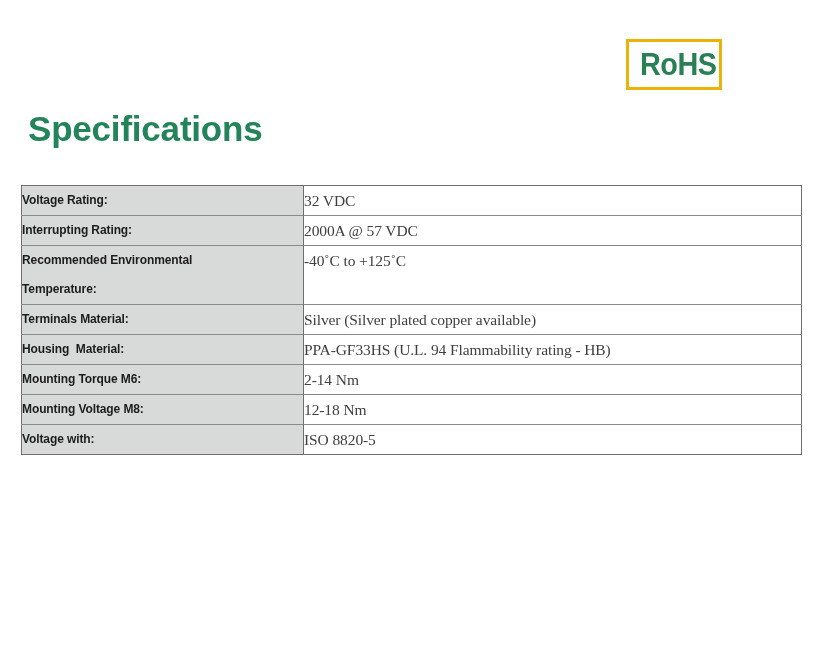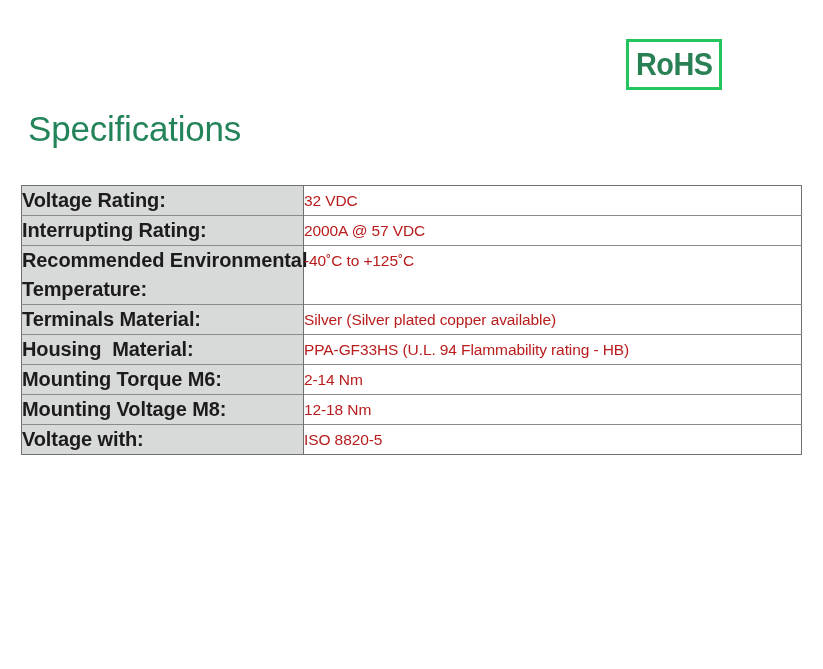--- a/index.html
+++ b/index.html
@@ -15,45 +15,45 @@
     overflow: hidden;
   }
 
   
   #rohs-badge {
     position: absolute;
     left: 626px;
     top: 39px;
     width: 96px;
     height: 51px;
-    border: 3px solid #22c55e;
+    border: 3px solid #eab308;
     box-sizing: border-box;
     display: flex;
     align-items: center;
-    justify-content: center;
+    justify-content: flex-end;
     background: #ffffff;
   }
   #rohs-badge .rohs-text {
     color: #2a8055;
     font-family: "Liberation Sans", sans-serif;
     font-weight: bold;
     font-size: 31px;
     line-height: 1;
     letter-spacing: -0.5px;
     transform: scaleX(0.93);
   }
 
   
   #page-title {
     position: absolute;
     left: 28px;
     top: 108px;
     color: #23845a;
     font-family: "Liberation Sans", sans-serif;
-    font-weight: normal;
+    font-weight: bold;
     font-size: 35px;
     line-height: 42px;
     letter-spacing: -0.2px;
     white-space: nowrap;
   }
 
   
   #spec-table {
     position: absolute;
     left: 21px;
@@ -74,31 +74,31 @@
     vertical-align: top;
     padding: 0;
   }
   .cell-label {
     width: 282px;
     background: #d8d9d9;
     border-right: 1px solid #6f6f6f;
     color: #1c1c1c;
     font-family: "Liberation Sans", sans-serif;
     font-weight: bold;
-    font-size: 20px;
+    font-size: 12px;
     line-height: 29px;
     letter-spacing: -0.1px;
     padding: 7px 0 7px 14px;
     box-sizing: border-box;
     white-space: pre;
   }
   .cell-value {
     background: #ffffff;
-    color: #b91c1c;
-    font-family: Liberation Sans, sans-serif;
+    color: #404040;
+    font-family: Liberation Serif, serif;
     font-weight: normal;
     font-size: 15.5px;
     line-height: 29px;
     letter-spacing: -0.1px;
     padding: 7px 0 7px 14px;
     box-sizing: border-box;
     white-space: pre-line;
   }
   
   tr[data-rowspan="2"] .cell-label,

